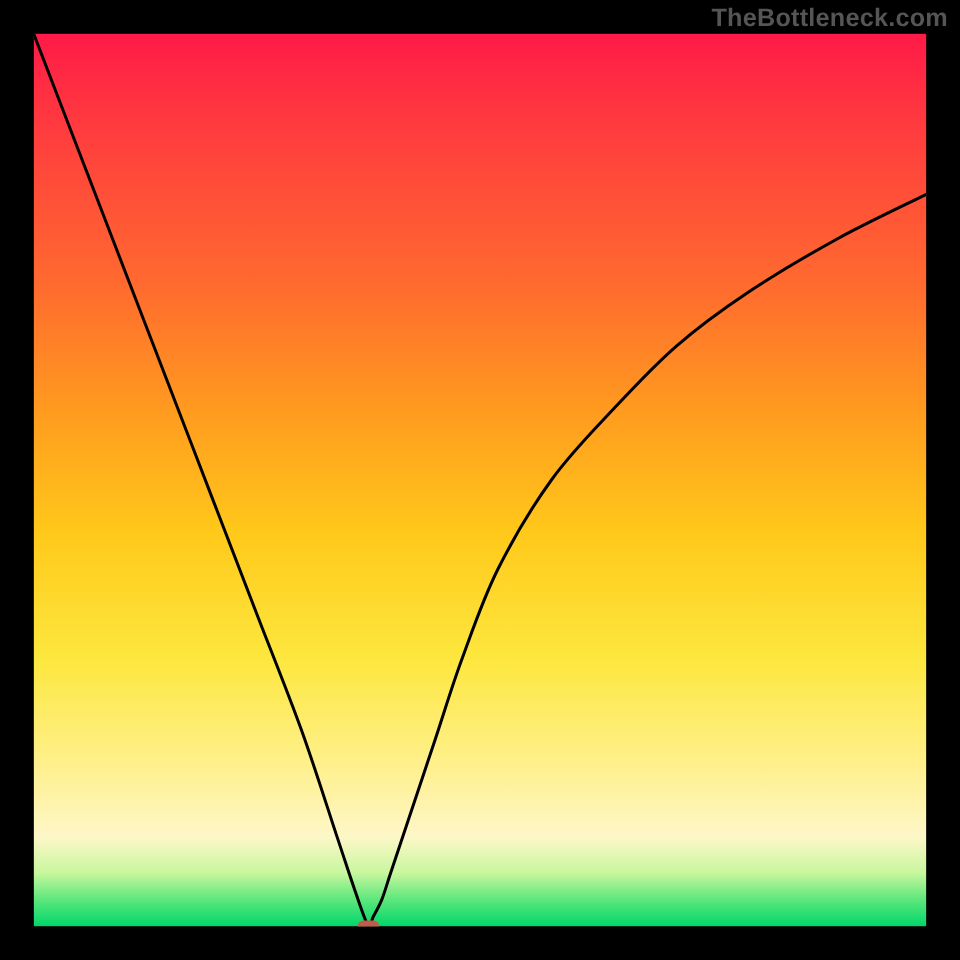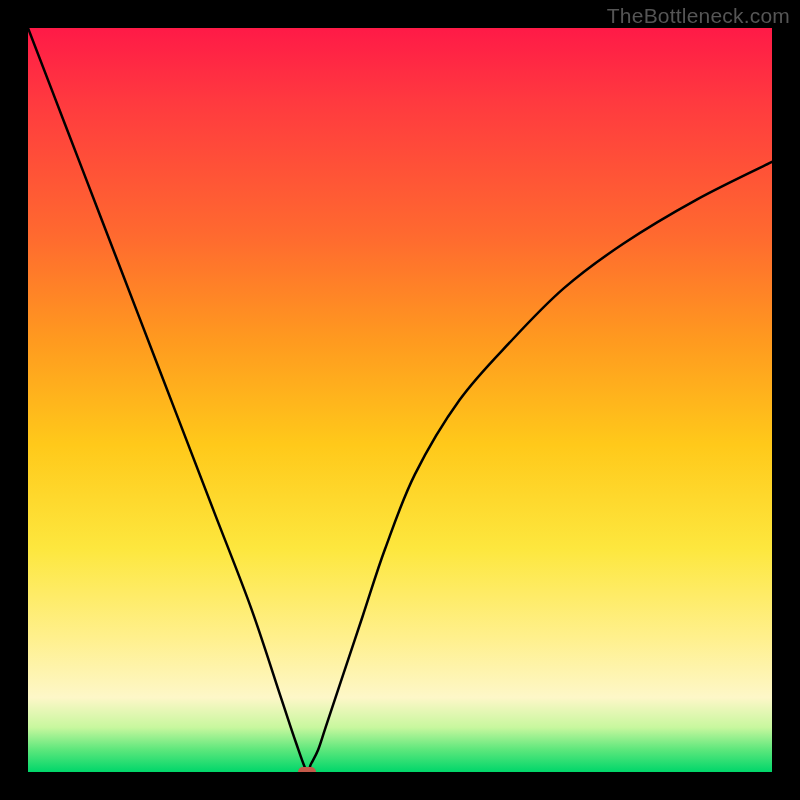--- a/index.html
+++ b/index.html
@@ -16,21 +16,21 @@
     width: 800px;
     height: 800px;
     background: #000;
   }
   .watermark {
     position: absolute;
     top: 4px;
     right: 10px;
     color: #555;
     font-size: 21px;
-    font-weight: 400;
+    font-weight: 700;
     letter-spacing: 0.2px;
     z-index: 10;
     text-align: center;
   }
   .plot-area {
     position: absolute;
     top: 28px;
     left: 28px;
     width: 744px;
     height: 744px;

